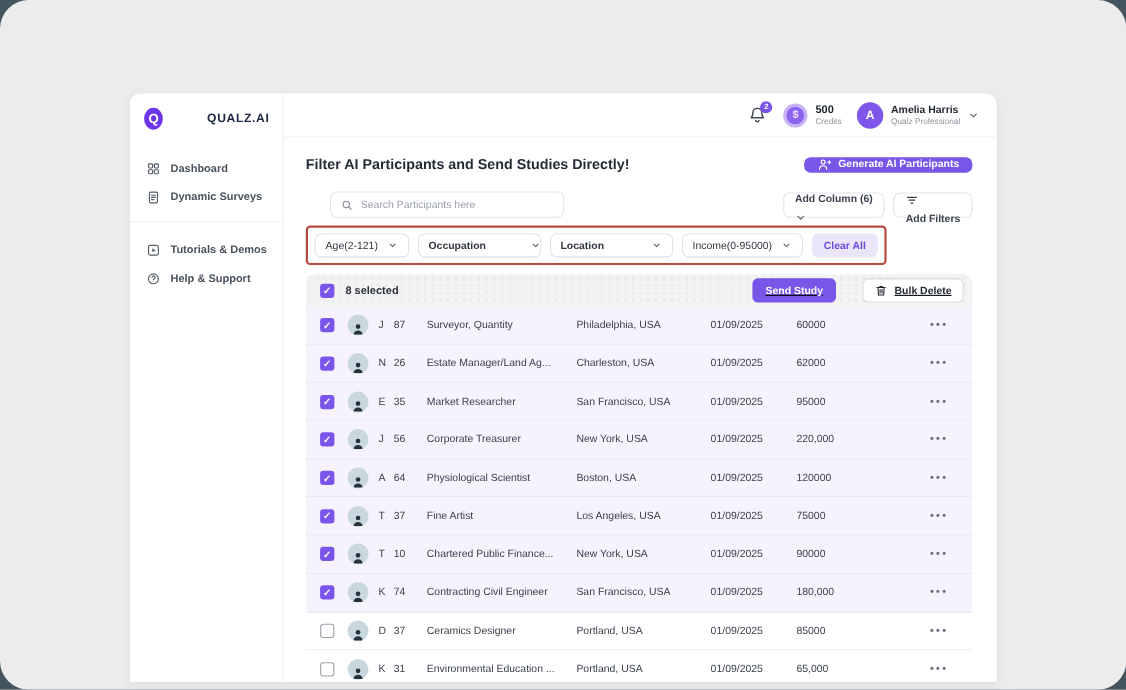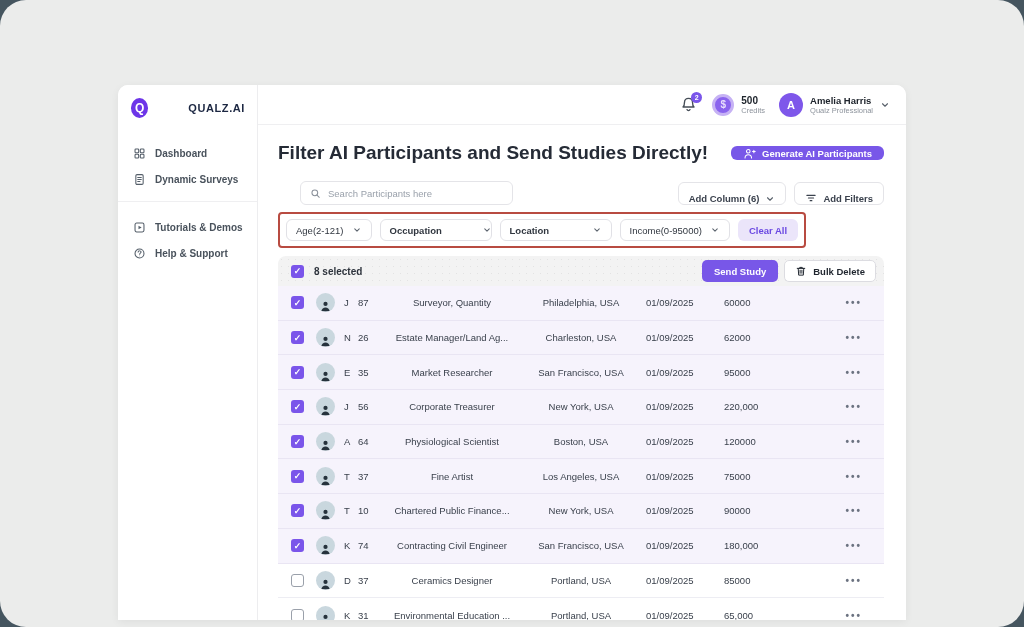--- a/index.html
+++ b/index.html
@@ -29,53 +29,53 @@
   .credits-texts .l { font-size:7.5px; color:#8d939c; }
   .user-group { display:flex; align-items:center; gap:7px; }
   .avatar-initial { width:24px; height:24px; border-radius:50%; background:#7e57ea; color:#fff; font-size:11px; font-weight:bold; display:flex; align-items:center; justify-content:center; }
   .user-texts .n { font-size:9.5px; font-weight:bold; color:#20262e; }
   .user-texts .p { font-size:7.5px; color:#8d939c; }
   .chev { color:#5a626c; display:flex; }
 
   
   .main { position:absolute; left:140px; top:40px; right:0; bottom:0; padding:0 22px 0 20px; background:#fff; }
   .title-row { margin-top:17px; display:flex; align-items:center; justify-content:space-between; }
-  .page-title { font-size:19px; font-weight:bold; color:#252b36; }
+  .page-title { font-size:13px; font-weight:bold; color:#252b36; }
   .btn-primary { display:flex; align-items:center; gap:6px; background:#7857e8; color:#fff; border:none; border-radius:6px; height:14px; padding:0 12px; font-size:9.5px; font-weight:bold; font-family:inherit; cursor:pointer; }
   .search-row { margin-top:17px; display:flex; align-items:center; justify-content:space-between;margin-left:22px; }
   .search-box { display:flex; align-items:center; gap:7px; width:213px; height:24px; border:1px solid #e4e4e8; border-radius:6px; padding:0 9px; color:#8b919b; }
   .search-box input { border:none; outline:none; flex:1; font-size:9.5px; font-family:inherit; color:#3c434e; background:transparent; }
   .search-box input::placeholder { color:#9aa1ab; }
   .right-btns { display:flex; gap:8px; }
-  .btn-ghost { display:flex; align-items:flex-end; gap:6px; background:#fff; border:1px solid #e4e4e8; border-radius:6px; height:23px; padding:0 10px; font-size:9.5px; font-weight:600; color:#3a414d; font-family:inherit; cursor:pointer; }
+  .btn-ghost { display:flex; align-items:flex-start; gap:6px; background:#fff; border:1px solid #e4e4e8; border-radius:6px; height:23px; padding:0 10px; font-size:9.5px; font-weight:600; color:#3a414d; font-family:inherit; cursor:pointer;flex-direction:column; }
   .annotation-box { margin-top:7px; display:inline-flex; border:2px solid #b84b41; border-radius:4px; padding:5px 6px; }
   .chips { display:flex; align-items:center; gap:8px; }
   .chip { display:flex; align-items:center; justify-content:space-between; gap:8px; height:22px; border:1px solid #e1e1e6; border-radius:6px; padding:0 9px; font-size:9.5px; color:#30363f; background:#fff; cursor:pointer; }
   .chip.wide { width:112px; font-weight:bold;gap:40px; }
   .chip .chev { transform:scale(.9); }
   .clear-all { height:22px; border:none; border-radius:6px; background:#ebe5fa; color:#6b49e2; font-size:9.5px; font-weight:bold; padding:0 11px; font-family:inherit; cursor:pointer; }
 
   
   .card { margin-top:8px; border-radius:8px; overflow:hidden; }
   .sel-bar { height:30px; background:#f3f3f3; background-image:radial-gradient(#e3e3e3 0.8px, transparent 0.8px); background-size:7px 7px; display:flex; align-items:center; justify-content:space-between; padding:0 8px 0 13px; }
   .sel-left { display:flex; align-items:center; gap:10px; }
   .cbx { width:13px; height:13px; border-radius:3px; display:flex; align-items:center; justify-content:center; flex:none; cursor:pointer; }
   .cbx.on { background:#7a55ea; color:#fff; font-size:9px; font-weight:bold; }
   .cbx.off { background:#fff; border:1.5px solid #9aa0aa; }
   .sel-count { font-size:10px; color:#2e343d; font-weight:600; }
-  .sel-actions { display:flex; gap:6px; }
+  .sel-actions { display:flex; gap:24px;text-decoration:underline; }
   .btn-send { background:#7857e8; color:#fff; border:none; border-radius:5px; height:22px; padding:0 12px; font-size:9.5px; font-weight:bold; font-family:inherit; cursor:pointer; }
   .btn-bulk { display:flex; align-items:center; gap:6px; background:#fff; color:#1f252e; border:1px solid #dcdce1; border-radius:5px; height:22px; padding:0 10px; font-size:9.5px; font-weight:bold; font-family:inherit; cursor:pointer; }
   .row { display:grid; grid-template-columns:38px 28px 14px 30px 136px 122px 78px 92px 1fr; align-items:center; height:34.7px; border-bottom:1px solid #ededf3; font-size:9.5px; color:#3a414c; }
   .row.sel { background:#f6f3fc; border-bottom:1px solid #e9e5f3; }
   .row .c-check { padding-left:13px; }
   .row .pavatar { width:19px; height:19px; border-radius:50%; background:#c9d7de; display:flex; align-items:flex-end; justify-content:center; overflow:hidden; }
   .row .init { overflow:hidden; white-space:nowrap; color:#3a414c; }
   .row .dots { text-align:right; padding-right:22px; color:#6b7280; font-weight:bold; letter-spacing:2px; font-size:10px; cursor:pointer; }
-  .ellip { overflow:hidden; white-space:nowrap; text-overflow:ellipsis; padding-right:8px;text-align:center; }
+  .ellip { overflow:hidden; white-space:nowrap; text-overflow:ellipsis; padding-right:8px; }
 </style>
 </head>
 <body>
 
 <div class="frame">
   <div class="app">
 
     <div class="sidebar">
       <div class="logo-row">
         <div class="logo-mark">Q</div>

